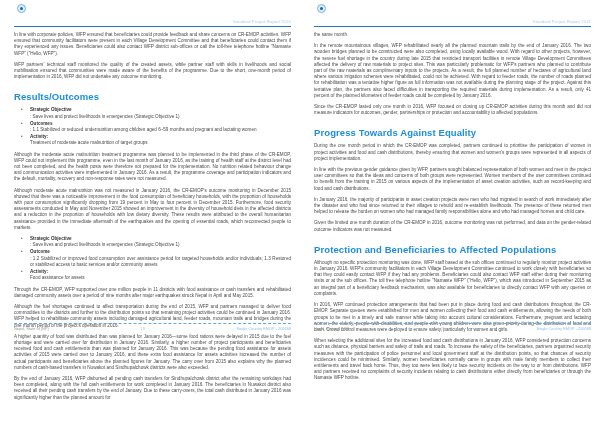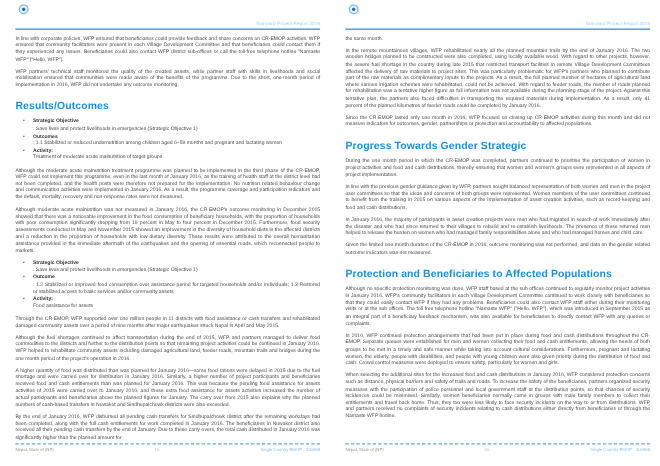--- a/index.html
+++ b/index.html
@@ -5,21 +5,21 @@
   html, body { margin: 0; padding: 0; background: #ffffff; }
   body {
     width: 600px; height: 424px;
     font-family: "Liberation Sans", sans-serif;
     color: #4a4a4a;
     overflow: hidden;
   }
   .spread { display: flex; width: 600px; height: 424px; }
   .page {
     position: relative;
-    width: 300px; height: 424px;
+    width: 300px; height: 344px;
     background: #ffffff;
     box-sizing: border-box;
     padding: 4px 9px 0 14px;
   }
   .page-header { position: relative; height: 23px; }
   .logo {
     position: absolute; left: 3px; top: 0;
     width: 9px; height: 9px; border-radius: 50%;
     background: #ddeefc; border: 1px solid #79b3e2;
     box-sizing: border-box;
@@ -133,21 +133,21 @@
         </div>
       <div class="header-title">Standard Project Report 2016</div>
       <div class="header-rule"></div>
     </div>
 
     <div class="body-col">
       <p class="doc-para">the same month.</p>
       <p class="doc-para">In the remote mountainous villages, WFP rehabilitated nearly all the planned mountain trails by the end of January 2016. The two wooden bridges planned to be constructed were also completed, using locally available wood. With regard to other projects, however, the severe fuel shortage in the country during late 2015 that restricted transport facilities in remote Village Development Committees affected the delivery of raw materials to project sites. This was particularly problematic for WFP's partners who planned to contribute part of the raw materials as complimentary inputs to the projects. As a result, the full planned number of hectares of agricultural land where various irrigation schemes were rehabilitated, could not be achieved. With regard to feeder roads, the number of roads planned for rehabilitation was a tentative higher figure as full information was not available during the planning stage of the project. Against this tentative plan, the partners also faced difficulties in transporting the required materials during implementation. As a result, only 41 percent of the planned kilometres of feeder roads could be completed by January 2016.</p>
       <p class="doc-para">Since the CR-EMOP lasted only one month in 2016, WFP focused on closing up CR-EMOP activities during this month and did not measure indicators for outcomes, gender, partnerships or protection and accountability to affected populations.</p>
 
-      <h2 class="section-heading">Progress Towards Gender Strategic</h2>
+      <h2 class="section-heading">Progress Towards Against Equality</h2>
       <p class="doc-para">During the one month period in which the CR-EMOP was completed, partners continued to prioritise the participation of women in project activities and food and cash distributions, thereby ensuring that women and women's groups were represented in all aspects of project implementation.</p>
       <p class="doc-para">In line with the previous gender guidance given by WFP, partners sought balanced representation of both women and men in the project user committees so that the ideas and concerns of both groups were represented. Women members of the user committees continued to benefit from the training in 2015 on various aspects of the implementation of asset creation activities, such as record-keeping and food and cash distributions.</p>
       <p class="doc-para">In January 2016, the majority of participants in asset creation projects were men who had migrated in search of work immediately after the disaster and who had since returned to their villages to rebuild and re-establish livelihoods. The presence of these returned men helped to release the burden on women who had managed family responsibilities alone and who had managed homes and child care.</p>
       <p class="doc-para">Given the limited one month duration of the CR-EMOP in 2016, outcome monitoring was not performed, and data on the gender-related outcome indicators was not measured.</p>
 
       <h2 class="section-heading">Protection and Beneficiaries to Affected Populations</h2>
       <p class="doc-para">Although no specific protection monitoring was done, WFP staff based at the sub offices continued to regularly monitor project activities in January 2016. WFP's community facilitators in each Village Development Committee continued to work closely with beneficiaries so that they could easily contact WFP if they had any problems. Beneficiaries could also contact WFP staff either during their monitoring visits or at the sub offices. The toll free telephone hotline "Namaste WFP" ("Hello, WFP"), which was introduced in September 2015 as an integral part of a beneficiary feedback mechanism, was also available for beneficiaries to directly contact WFP with any queries or complaints.</p>
       <p class="doc-para">In 2016, WFP continued protection arrangements that had been put in place during food and cash distributions throughout the CR-EMOP. Separate queues were established for men and women collecting their food and cash entitlements, allowing the needs of both groups to be met in a timely and safe manner while taking into account cultural considerations. Furthermore, pregnant and lactating women, the elderly, people with disabilities, and people with young children were also given priority during the distribution of food and cash. Crowd control measures were deployed to ensure safety, particularly for women and girls.</p>
       <p class="doc-para">When selecting the additional sites for the increased food and cash distributions in January 2016, WFP considered protection concerns such as distance, physical barriers and safety of trails and roads. To increase the safety of the beneficiaries, partners organized security measures with the participation of police personnel and local government staff at the distribution points, so that chances of security incidences could be minimised. Similarly, women beneficiaries normally came in groups with male family members to collect their entitlements and travel back home. Thus, they too were less likely to face security incidents on the way to or from distributions. WFP and partners received no complaints of security incidents relating to cash distributions either directly from beneficiaries or through the Namaste WFP hotline.</p>
     </div>

